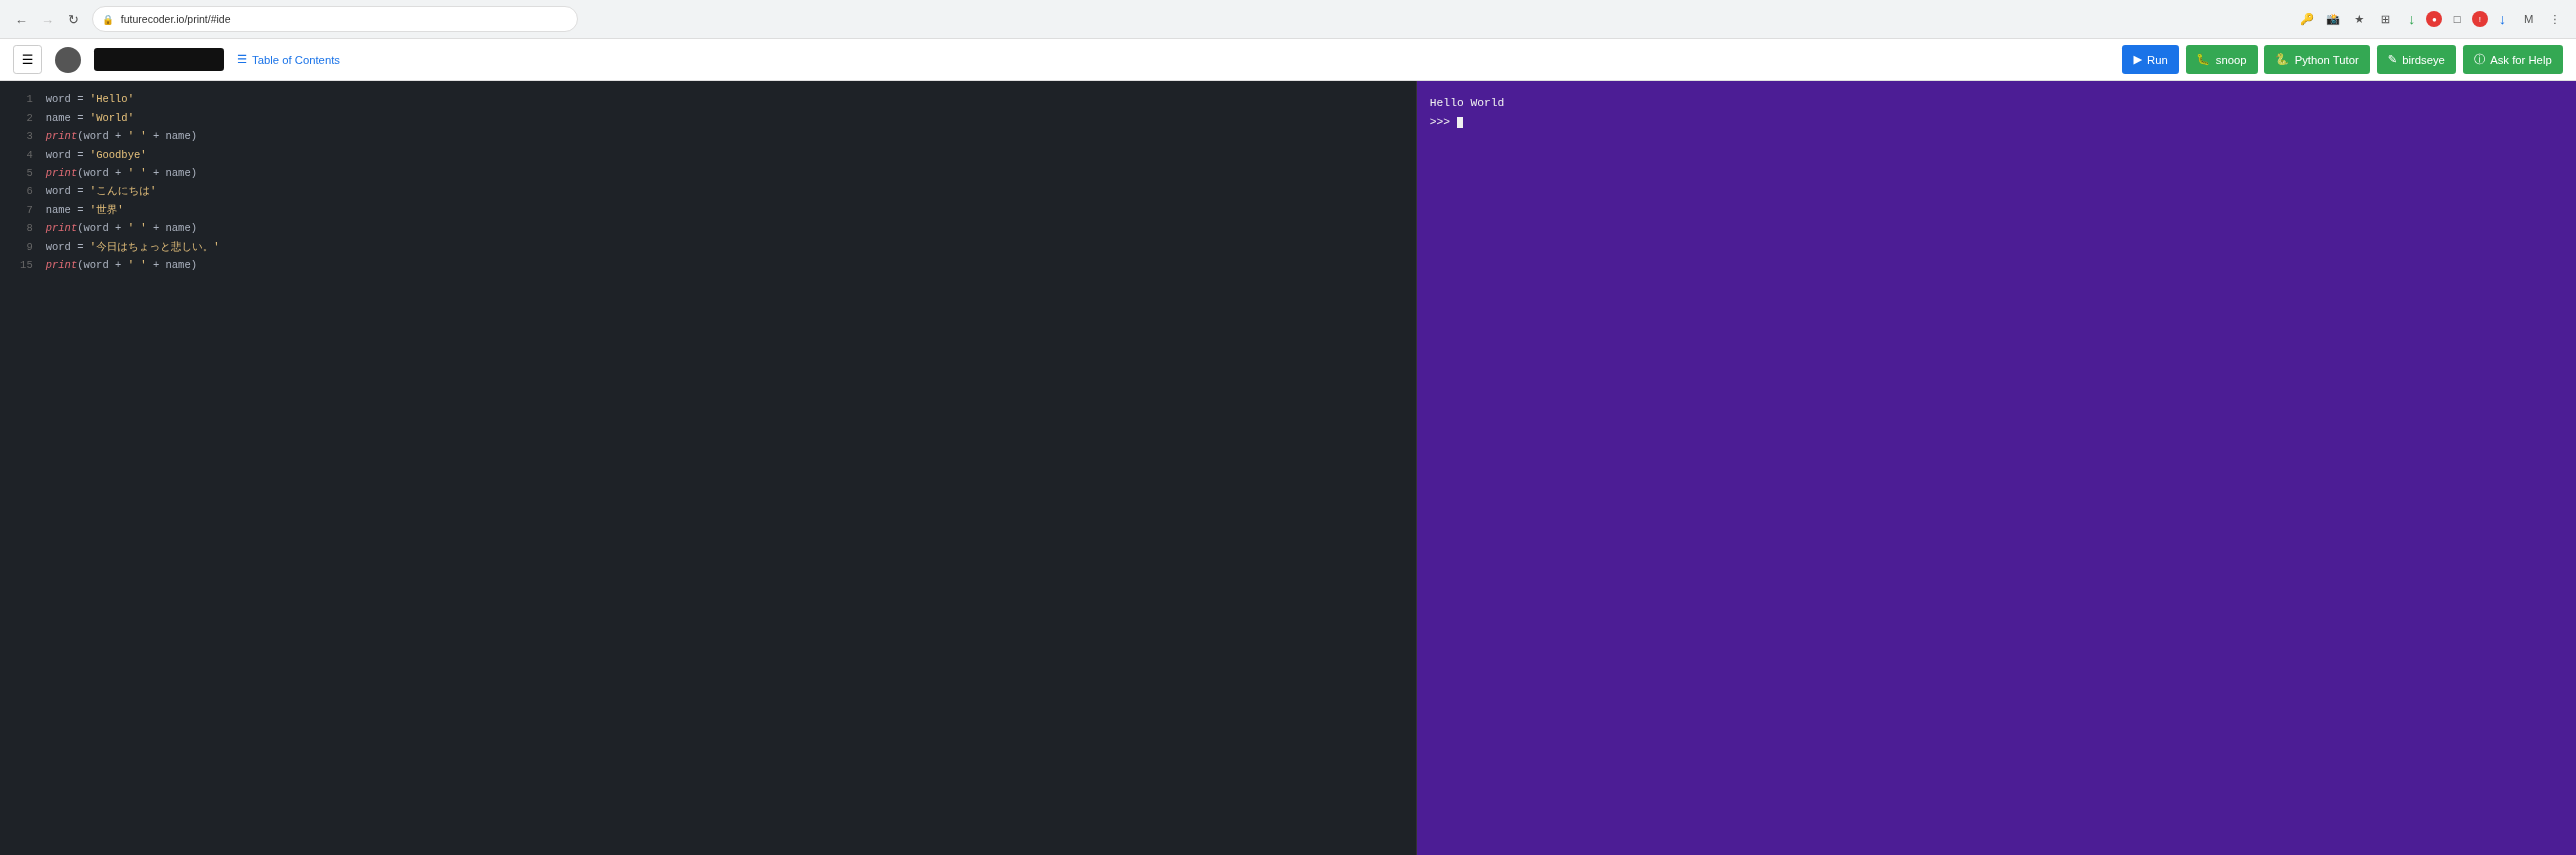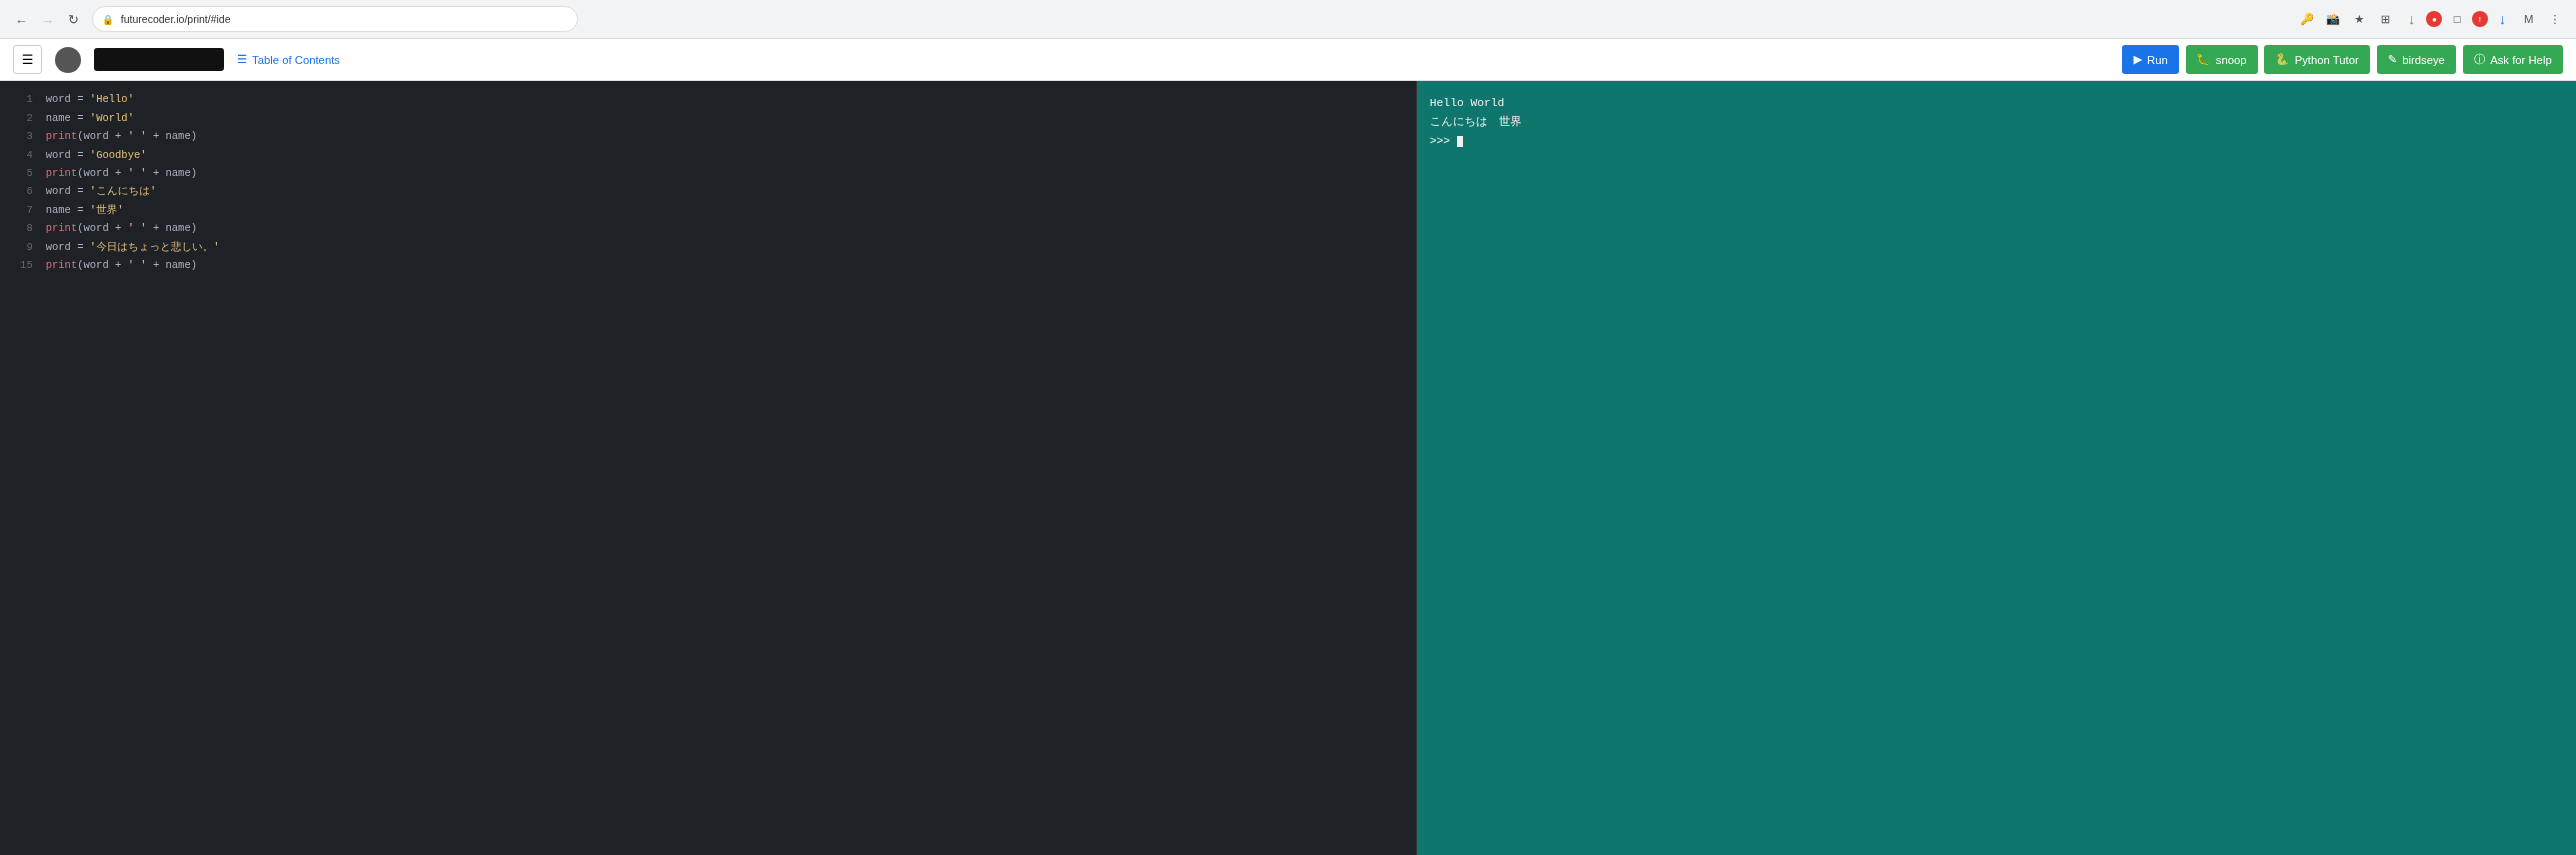--- a/index.html
+++ b/index.html
@@ -220,28 +220,28 @@
       font-size: 10.5px;
     }
 
     .code-content {
       color: #abb2bf;
       white-space: pre;
     }
 
     .kw-var { color: #abb2bf; }
     .kw-string { color: #e5c07b; }
-    .kw-print { color: #e06c75; }
+    .kw-print { color: #e06c75; font-style: italic; }
     .kw-paren { color: #abb2bf; }
     .kw-plus { color: #abb2bf; }
 
     
     .output-panel {
       width: 45%;
-      background: #0f766e;
+      background: #4c1d95;
       padding: 13px;
       overflow: auto;
       font-family: 'Courier New', Courier, monospace;
       font-size: 11.3px;
       color: #f0f0f0;
       line-height: 1.7;
     }
 
     .output-line {
       display: block;
@@ -362,19 +362,18 @@
       <span class="code-content"><span class="kw-var">word</span> <span class="kw-var">=</span> <span class="kw-string">'今日はちょっと悲しい。'</span></span>
     </div>
     <div class="code-line">
       <span class="line-number">15</span>
       <span class="code-content"><span class="kw-print">print</span><span class="kw-paren">(</span>word <span class="kw-plus">+</span> <span class="kw-string">' '</span> <span class="kw-plus">+</span> name<span class="kw-paren">)</span></span>
     </div>
   </div>
 
   <div class="output-panel">
     <span class="output-line">Hello World</span>
-    <span class="output-line">こんにちは　世界</span>
     <span class="output-line">
       <span class="output-prompt">&gt;&gt;&gt; </span><span class="cursor"></span>
     </span>
   </div>
 </div>
 
 
 </body></html>

